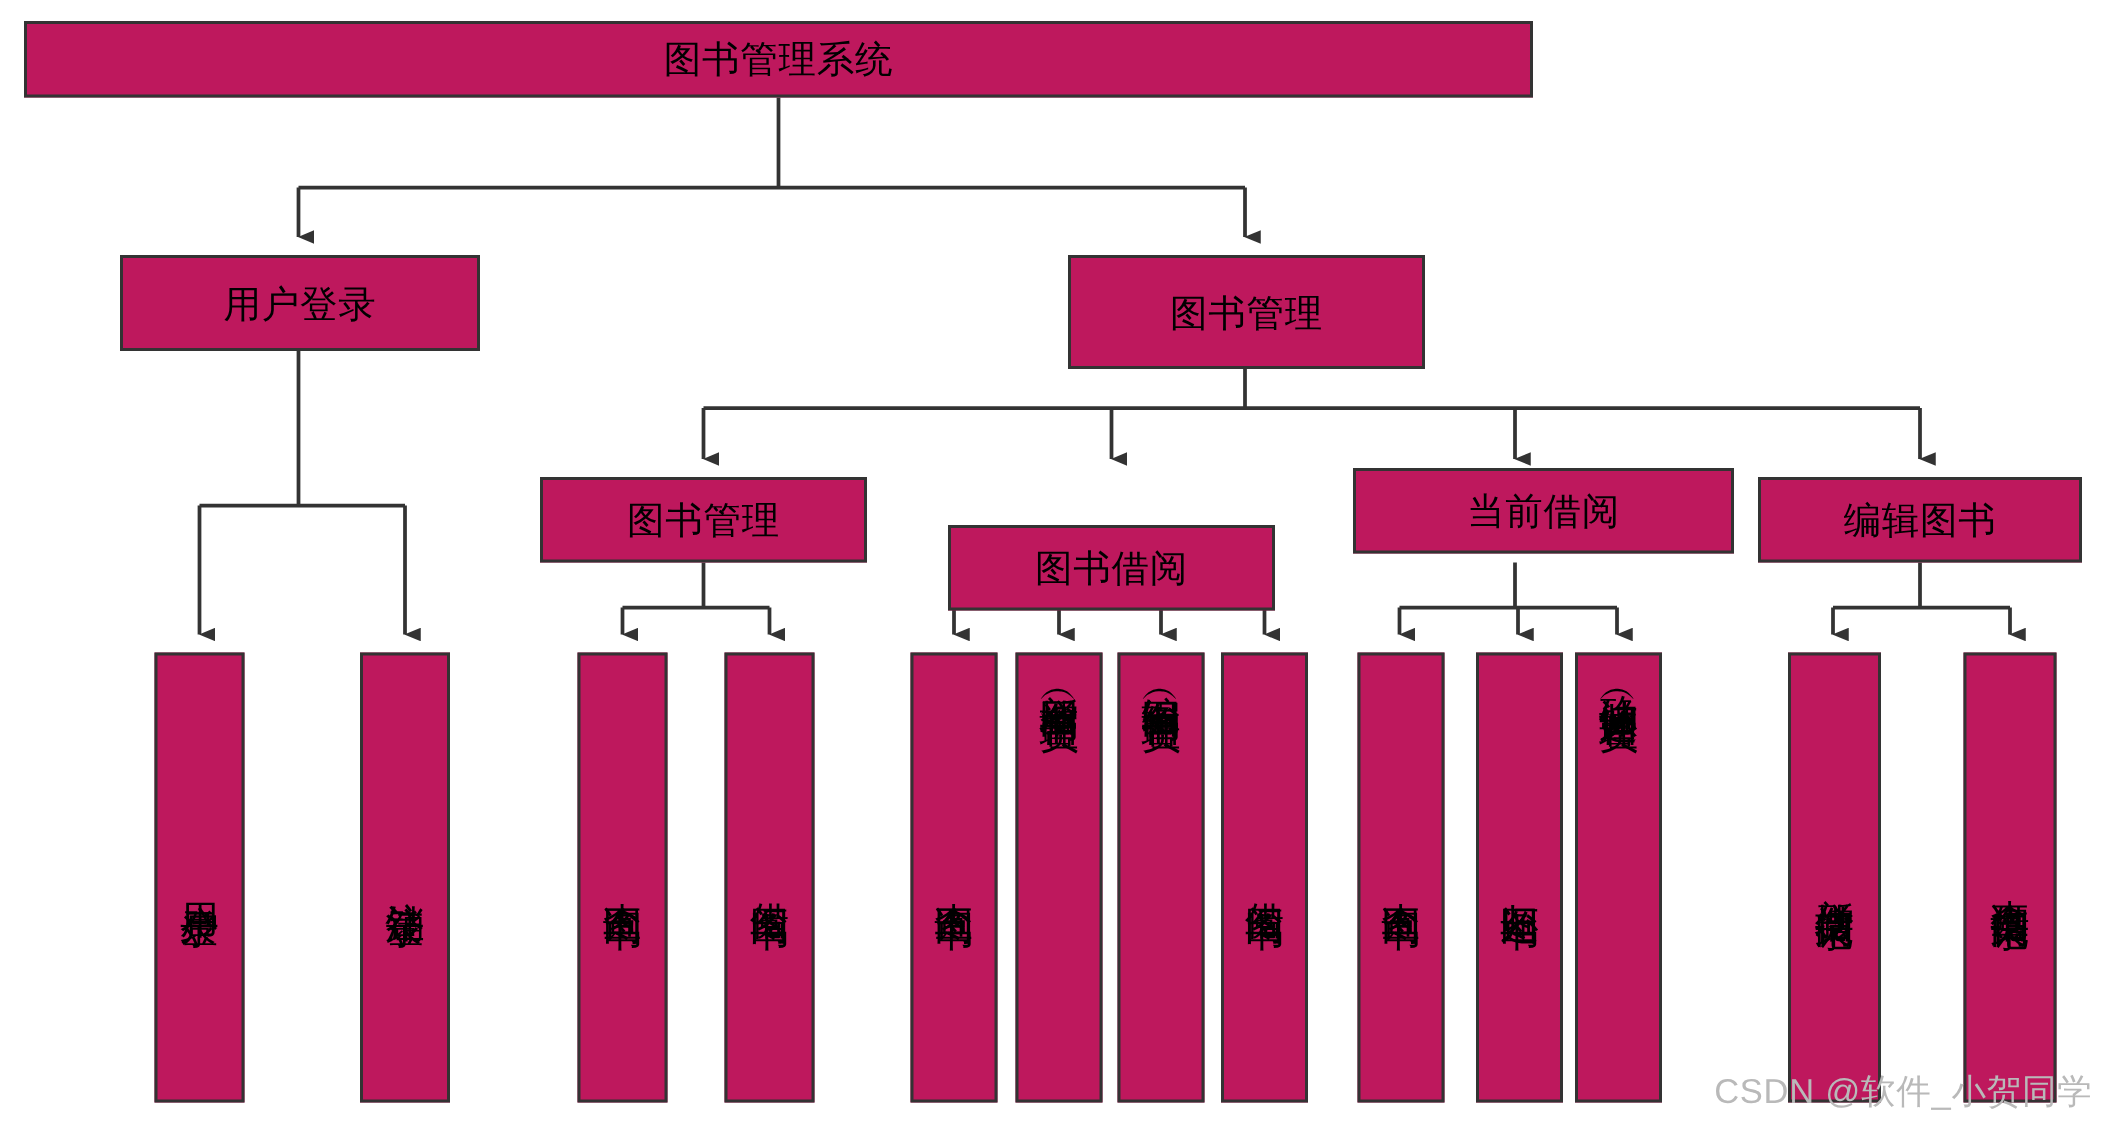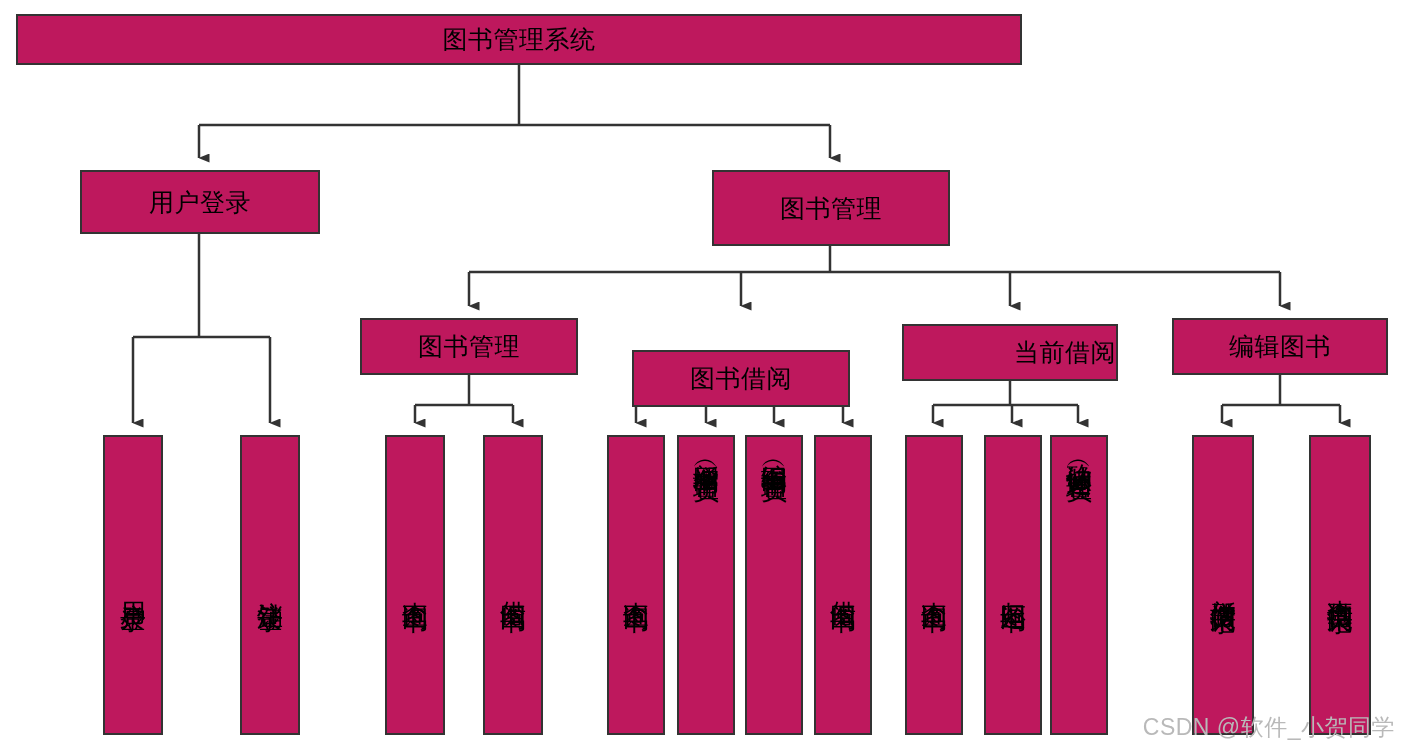--- a/index.html
+++ b/index.html
@@ -137,21 +137,21 @@
   </div>
 
   <div class="node horiz" style="left:360px; top:318px; width:218px; height:57px;">
     <span>图书管理</span>
   </div>
 
   <div class="node horiz" style="left:632px; top:318px; width:218px; height:57px;margin-top:32px;">
     <span>图书借阅</span>
   </div>
 
-  <div class="node horiz" style="left:902px; top:324px; width:216px; height:57px;justify-content:flex-end;">
+  <div class="node horiz" style="left:902px; top:312px; width:254px; height:57px;">
     <span>当前借阅</span>
   </div>
 
   <div class="node horiz" style="left:1172px; top:318px; width:216px; height:57px;">
     <span>编辑图书</span>
   </div>
 
   <div class="node vert mid" style="left:103px; top:435px; width:60px; height:300px;">
     <span class="vtext">用户登录</span>
   </div>

